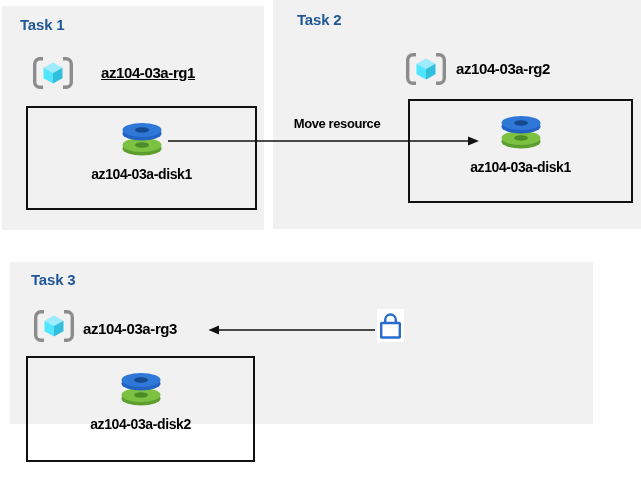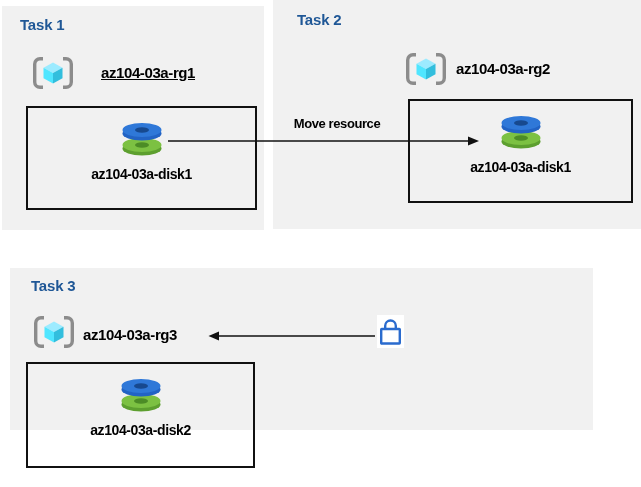--- a/index.html
+++ b/index.html
@@ -3,21 +3,21 @@
 <meta charset="utf-8">
 <style>
   html,body { margin:0; padding:0; background:#ffffff; }
   #canvas {
     position:relative; width:641px; height:487px; background:#ffffff;
     font-family:"Liberation Sans", sans-serif; color:#000; overflow:hidden;
   }
   .panel { position:absolute; background:#f1f1f1; }
   #panel-task-1 { left:2px;   top:6px;   width:262px; height:224px; }
   #panel-task-2 { left:273px; top:0px;   width:368px; height:229px;padding-left:28px; }
-  #panel-task-3 { left:10px;  top:268px; width:583px; height:162px; }
+  #panel-task-3 { left:10px;  top:262px; width:583px; height:162px; }
 
   .task-title {
     position:absolute; font-size:15px; font-weight:bold; color:#1f5796;
     letter-spacing:-0.2px; white-space:nowrap;
   }
   .rg-icon { position:absolute; }
   .rg-label {
     position:absolute; font-size:15px; font-weight:bold; letter-spacing:-0.4px;
     white-space:nowrap;
   }

